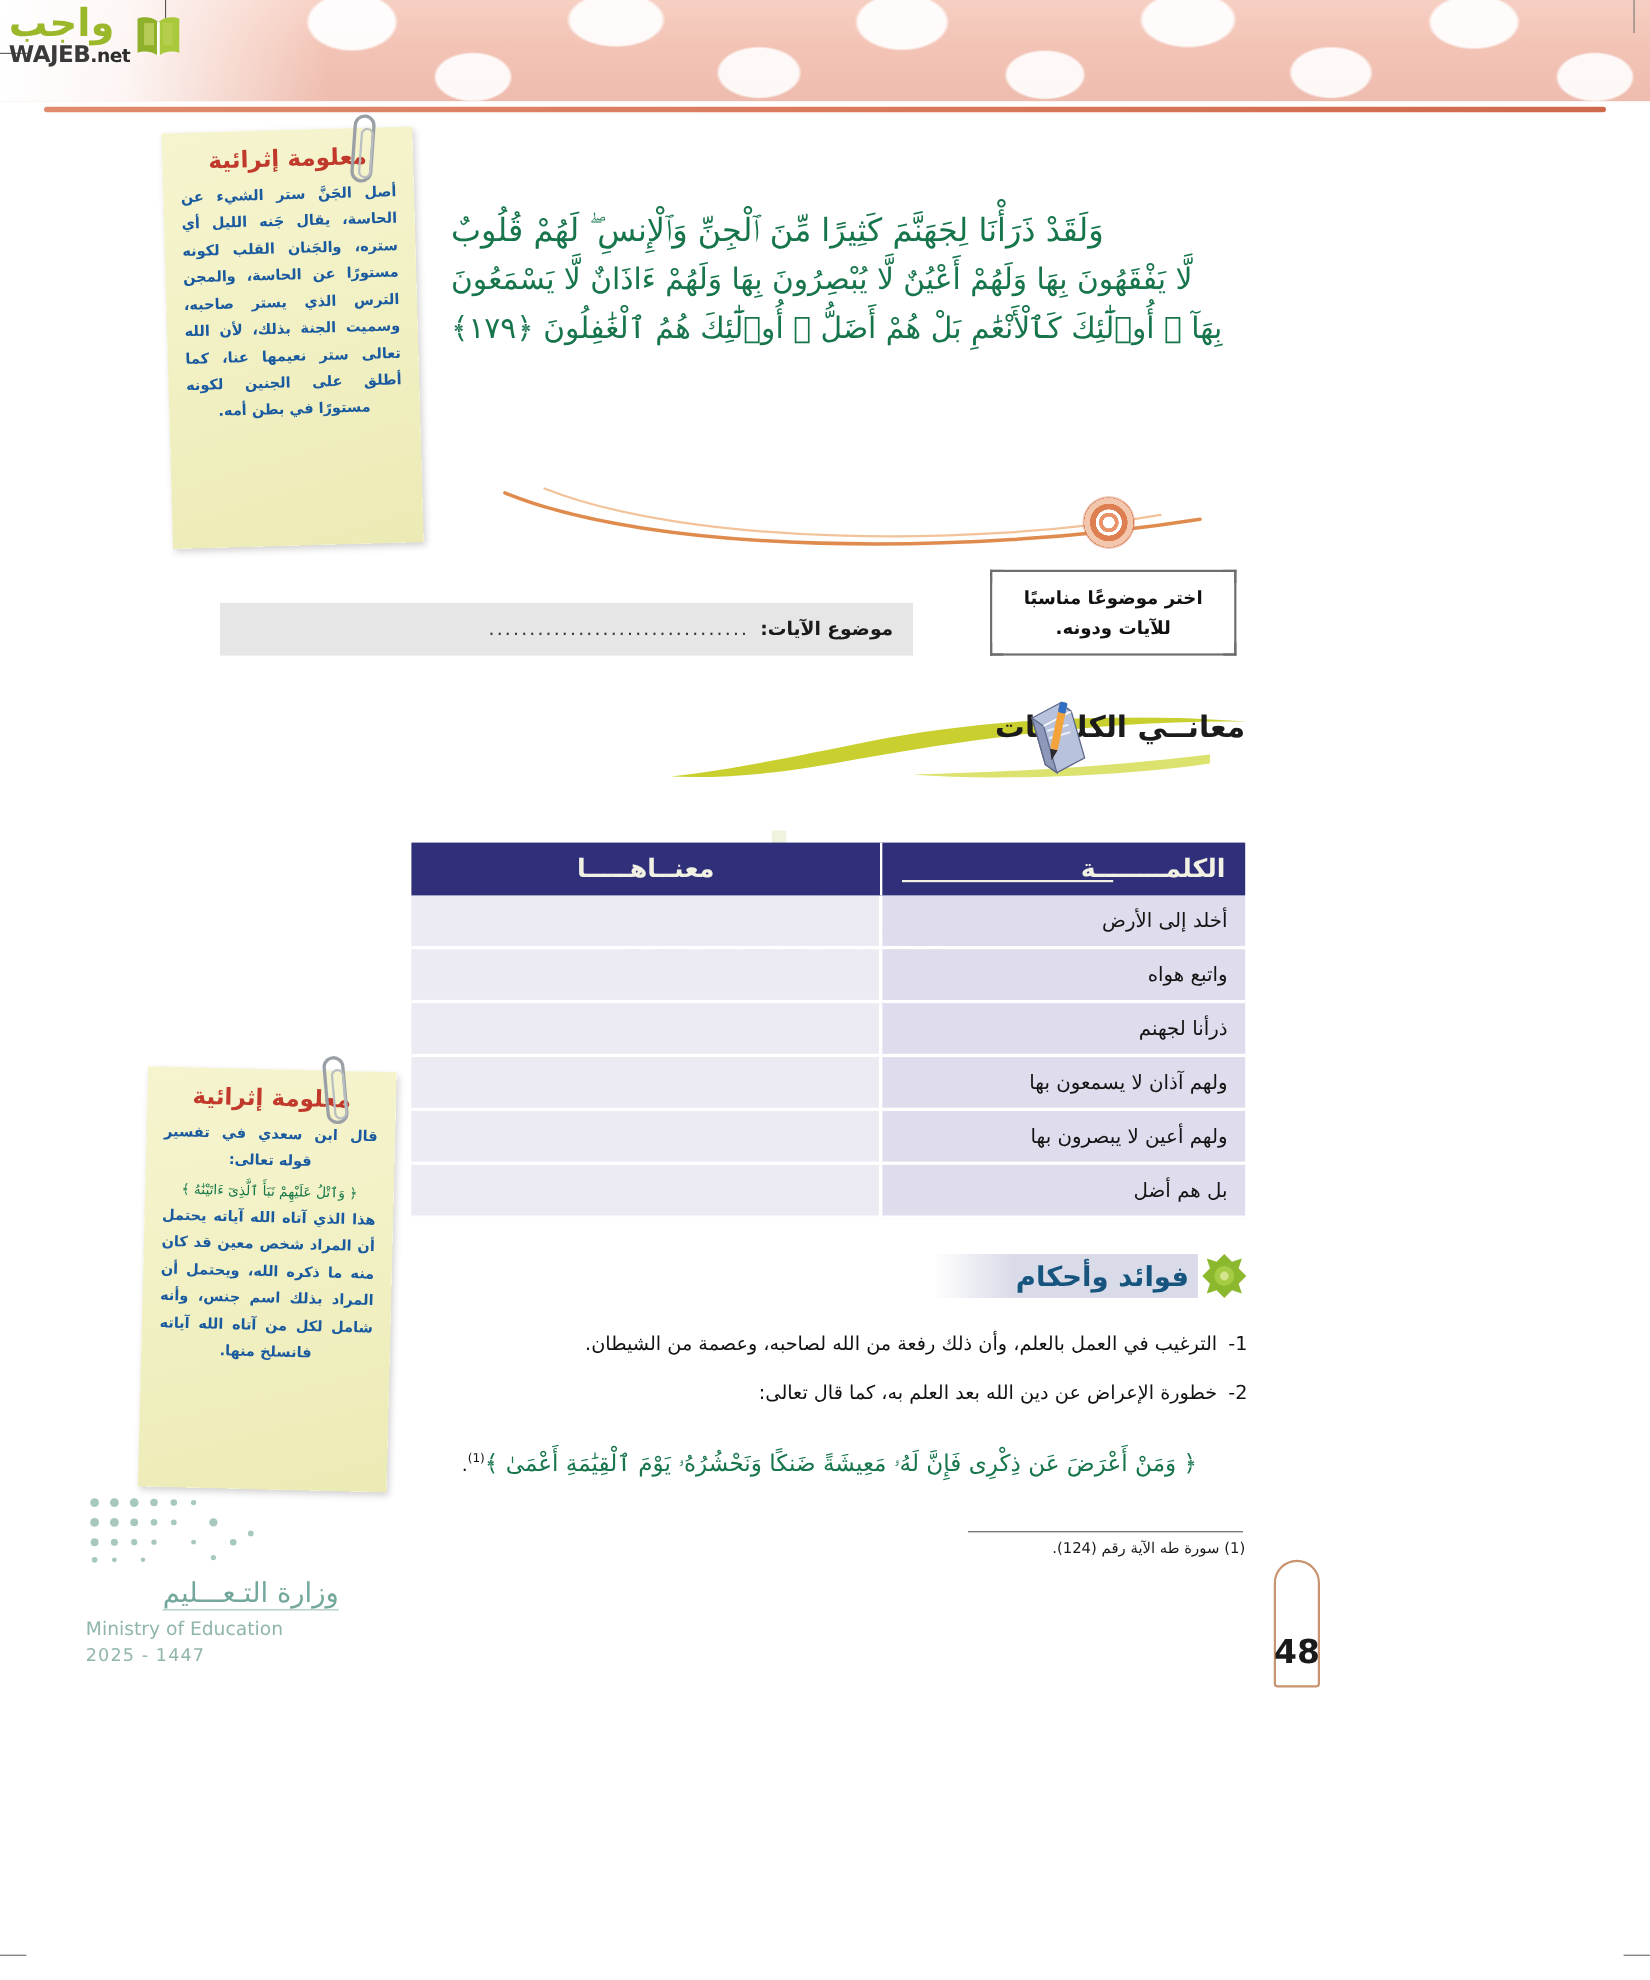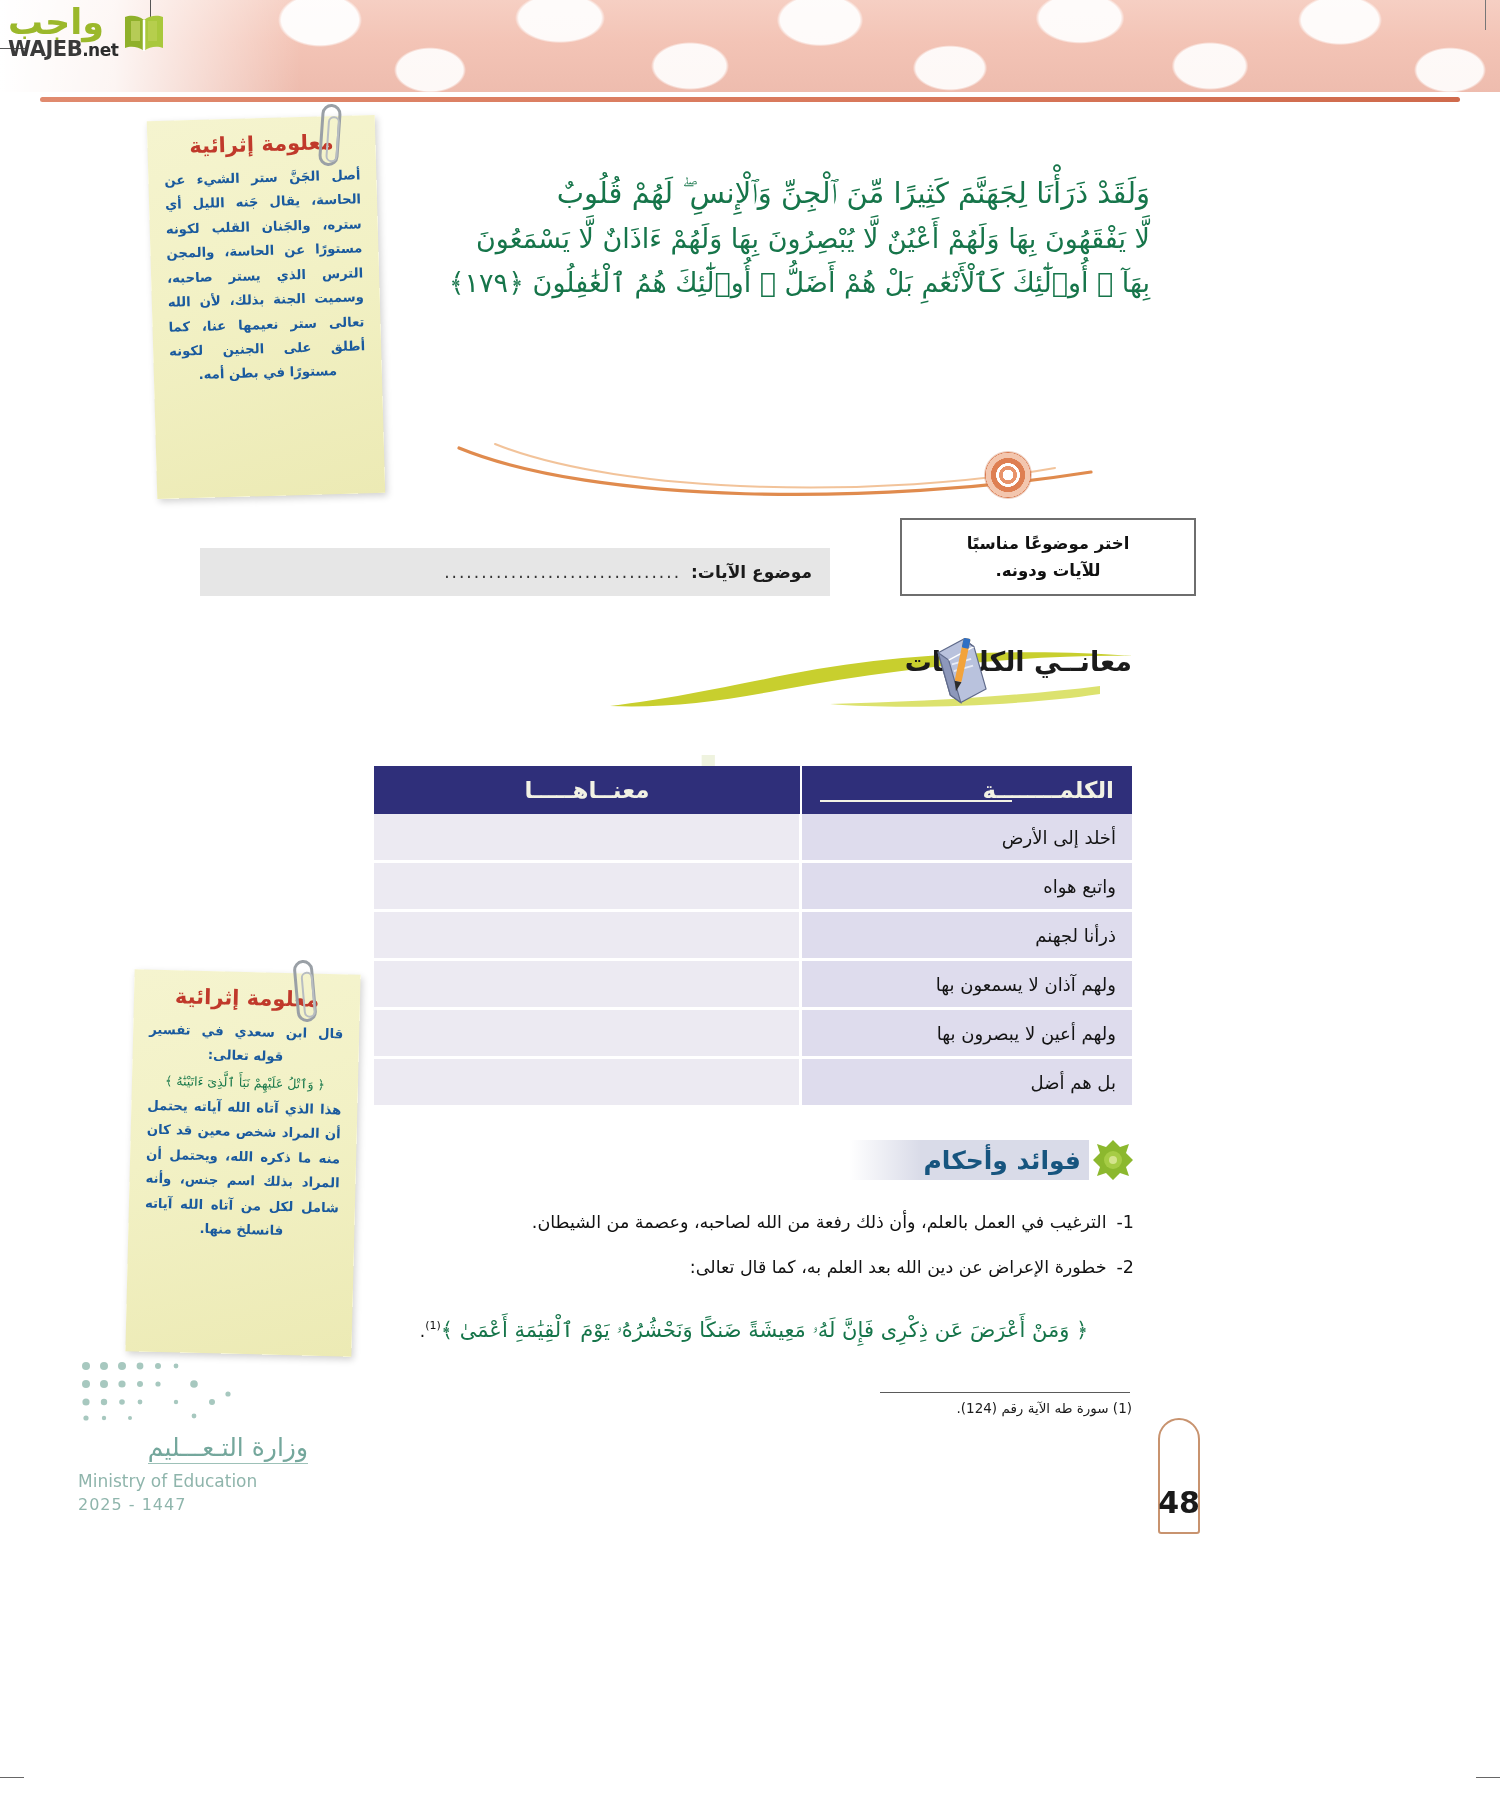--- a/index.html
+++ b/index.html
@@ -142,23 +142,23 @@
     width: 8px; height: 42px;
     border: 2.5px solid #b8bdc2;
     border-radius: 6px;
   }
   #clip1 { top: 104px; left: 320px; transform: rotate(4deg); }
   #clip2 { top: 960px; left: 295px; transform: rotate(-5deg); }
 
   
   .verse-block {
     position: absolute;
-    top: 170px; left: 410px;
+    top: 186px; left: 410px;
     width: 740px;
-    text-align: right;
+    text-align: left;
     direction: rtl;
   }
   .verse-line {
     color: #16754a;
     font-size: 29px;
     line-height: 1.62;
     font-family: "DejaVu Sans", "Liberation Sans", sans-serif;
     white-space: nowrap;
   }
   .verse-line.l2 { font-size: 27px; }
@@ -177,21 +177,21 @@
     border-radius: 50%;
     background:
       radial-gradient(circle at 50% 50%, #ffffff 0 16%, #e8936a 17% 27%, #ffffff 28% 36%, #de7f52 37% 52%, #f3c6ae 53% 68%, #d9774b 69% 82%, #f0b89c 83% 100%);
     box-shadow: 0 0 0 1px rgba(200,120,80,.35);
   }
 
   
   .task-box {
     position: absolute;
     top: 518px; left: 900px;
-    width: 296px; height: 78px;
+    width: 224px; height: 78px;
     border: 2px solid #6e6e6e;
     background: #ffffff;
     display: flex; flex-direction: column;
     align-items: center; justify-content: center;
     direction: rtl;
   }
   .task-box::before, .task-box::after {
     content: "";
     position: absolute;
     width: 14px; height: 74px;

